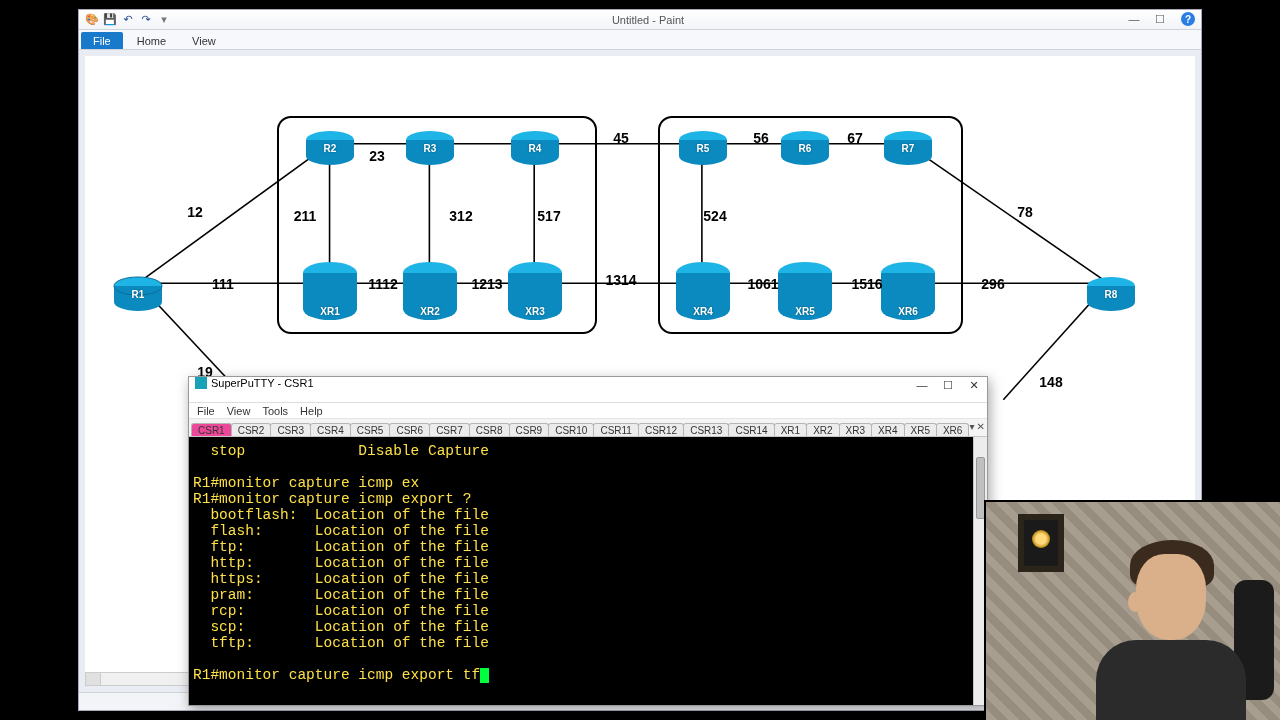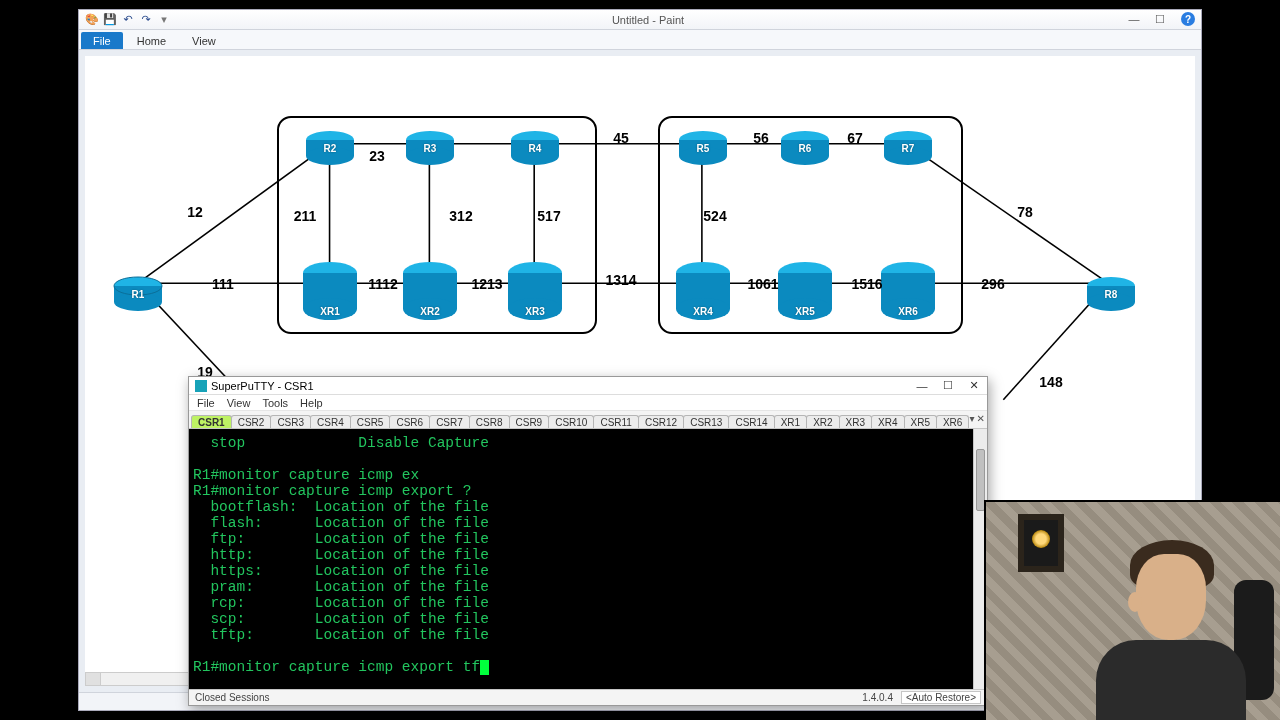--- a/index.html
+++ b/index.html
@@ -31,31 +31,31 @@
   .router svg { width: 100%; height: 100%; }
   .router .lbl { position: absolute; left: 50%; top: 50%; transform: translate(-50%,-50%); color: #fff; font-size: 10px; font-weight: bold; text-shadow: 0 0 2px rgba(0,0,0,.4); pointer-events:none; }
   .router.big { width: 58px; height: 60px; }
   .router.big .lbl { top: auto; bottom: 4px; transform: translateX(-50%); font-size: 10px; }
   .linklabel { position: absolute; font-size: 14px; font-weight: 600; color: #000; transform: translate(-50%,-50%); }
   svg.lines { position: absolute; inset: 0; width: 100%; height: 100%; }
   svg.lines line { stroke: #000; stroke-width: 1.6; }
 
   
   .putty-window { position: absolute; left: 188px; top: 376px; width: 800px; height: 330px; background: #fff; border: 1px solid #999; box-shadow: 2px 4px 12px rgba(0,0,0,.35); display:flex; flex-direction:column; }
-  .putty-title { height: 18px; background: #fff; border-bottom: 1px solid #ddd; display: flex; align-items: center; padding-left: 6px; font-size: 11px; }
+  .putty-title { height: 26px; background: #fff; border-bottom: 1px solid #ddd; display: flex; padding-left: 6px; font-size: 11px; }
   .putty-title .icon { width:12px; height:12px; background:#17a2b8; margin-right:4px; }
   .putty-title .spacer { flex:1; }
   .putty-title .btn { width:26px; height:16px; display:flex; align-items:center; justify-content:center; font-size:11px; color:#333; }
   .putty-menu { height: 16px; display:flex; gap:12px; padding-left:8px; align-items:center; font-size:11px; color:#333; border-bottom:1px solid #e5e5e5;}
   .putty-tabs { height: 18px; display:flex; align-items:flex-end; background:#f4f4f4; border-bottom:1px solid #c6c6c6; padding-left:2px; gap:0; position:relative;}
   .putty-tabs .ptab { border:1px solid #b5b5b5; border-bottom:none; background:#ececec; padding:1px 6px 0; font-size:10px; color:#333; margin-right:-1px; border-radius:3px 3px 0 0;}
-  .putty-tabs .ptab.active { background:#bef264; font-weight:700; }
+  .putty-tabs .ptab.active { background:#ec4899; font-weight:400; }
   .putty-tabs .right { position:absolute; right:2px; top:2px; display:flex; gap:2px; font-size:10px; color:#555;}
   .putty-term-wrap { flex:1; position:relative; background:#000; }
-  .putty-term { position:absolute; inset:0 14px 0 0; padding:6px 6px 6px 4px; color:#22c55e; font-family: "Consolas","Courier New",monospace; font-size:14.5px; line-height:16px; white-space:pre; overflow:hidden;}
+  .putty-term { position:absolute; inset:0 14px 0 0; padding:6px 6px 6px 4px; color:#fde047; font-family: "Consolas","Courier New",monospace; font-size:14.5px; line-height:16px; white-space:pre; overflow:hidden;}
   .putty-term .cursor { display:inline-block; width:9px; height:15px; background:#00ff3c; vertical-align:middle; }
   .putty-vscroll { position:absolute; right:0; top:0; bottom:0; width:14px; background:#ececec; border-left:1px solid #c6c6c6;}
   .putty-vscroll::before{content:'';position:absolute;left:2px;right:2px;top:20px;height:60px;background:#c0c0c0;border:1px solid #999;border-radius:2px;}
   .putty-status { height:16px; background:#f4f4f4; border-top:1px solid #c6c6c6; display:flex; align-items:center; padding:0 6px; font-size:10px; color:#444; gap:8px;}
   .putty-status .spacer{flex:1;}
   .putty-status .box2{border:1px solid #c6c6c6; padding:0 4px; background:#fff;}
 
   
   .webcam { position:absolute; right:0; bottom:0; width:296px; height:220px; background: repeating-linear-gradient(45deg,#a79e90 0 8px,#968d7f 8px 16px); border-left:2px solid #000; border-top:2px solid #000; }
   .webcam .frame { position:absolute; left:32px; top:12px; width:46px; height:58px; background:#1a1a1a; border:6px solid #2b241b; }
@@ -280,26 +280,20 @@
   http:       Location of the file
   https:      Location of the file
   pram:       Location of the file
   rcp:        Location of the file
   scp:        Location of the file
   tftp:       Location of the file
 
 R1#monitor capture icmp export tf</span><span class="cursor"></span></div>
       <div class="putty-vscroll"></div>
     </div>
-    <div class="putty-status">
-      <span>Closed Sessions</span>
-      <span class="spacer"></span>
-      <span>1.4.0.4</span>
-      <span class="box2">&lt;Auto Restore&gt;</span>
-    </div>
   </div>
 
   <div class="webcam">
     <div class="frame"></div>
     <div class="chair"></div>
     <div class="person">
       <div class="body"></div>
         <div class="hair"></div>
         <div class="head"></div>
         <div class="ear"></div>

